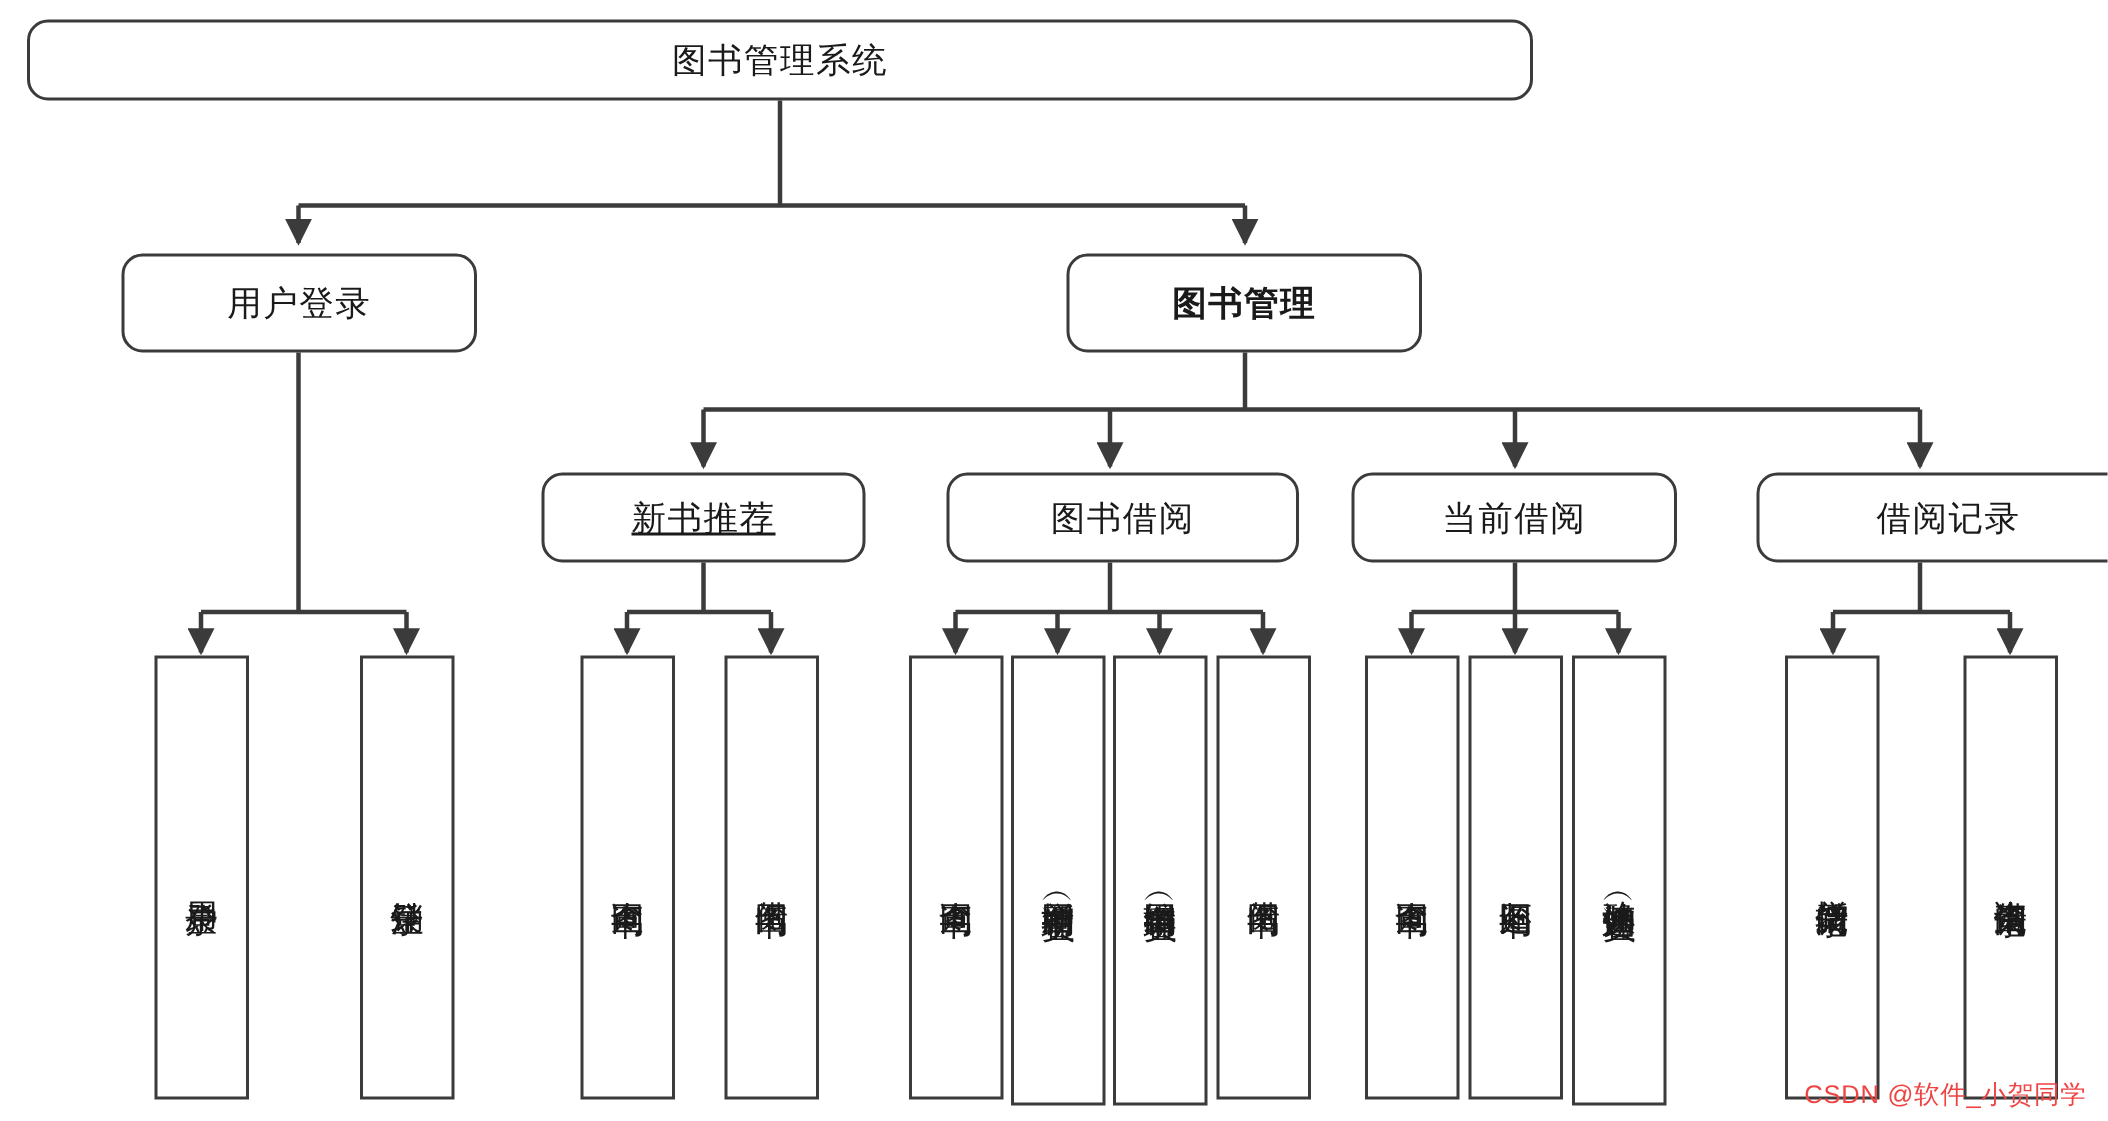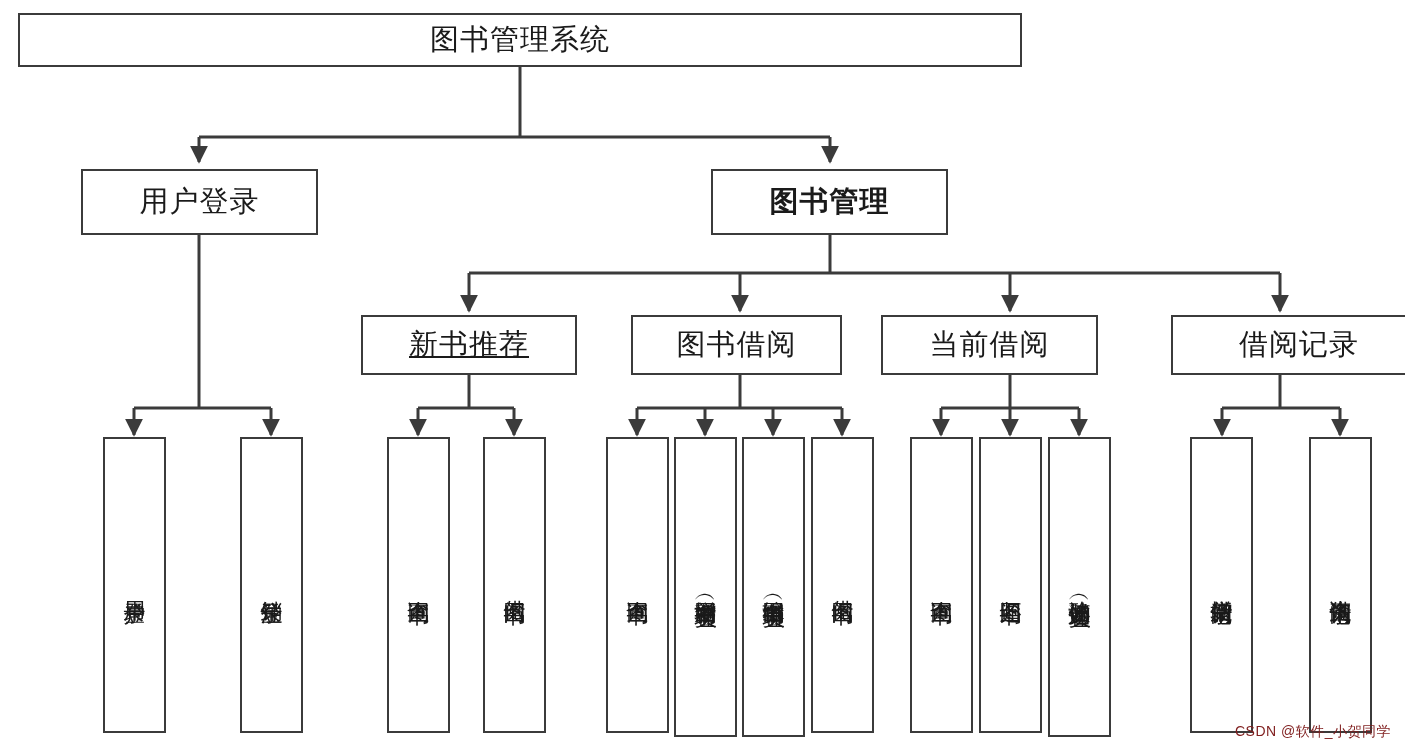--- a/index.html
+++ b/index.html
@@ -16,22 +16,23 @@
     position:absolute;
     box-sizing:border-box;
     border:2px solid #3b3b3b;
     background:#ffffff;
     display:flex;
     align-items:center;
     justify-content:center;
     color:#1a1a1a;
   }
   .node.horiz{
-    font-size:29px;
+    font-size:23px;
     letter-spacing:1px;
+    border-radius:14px;
   }
   .node.vert{
     writing-mode:vertical-rl;
     text-orientation:upright;
     font-size:22px;
     line-height:1.08;
     letter-spacing:1px;
     padding:4px 0;
   }
   .node.vert .lbl{
@@ -43,22 +44,22 @@
 
   svg.edges{
     position:absolute;left:0;top:0;
     width:1405px;height:747px;
     pointer-events:none;
   }
 
   .watermark{
     position:absolute;
     right:14px;bottom:6px;
-    font-size:14px;
-    color:#7f1d1d;
+    font-size:17px;
+    color:#ef4444;
     letter-spacing:.5px;
     white-space:nowrap;
   }
 </style>
 </head>
 <body>
 
 <div id="diagram">
 
   <svg class="edges" viewBox="0 0 1405 747">
@@ -118,24 +119,24 @@
   <div class="node horiz" style="left:81px;top:169px;width:237px;height:66px;">
     <span class="lbl">用户登录</span>
   </div>
   <div class="node horiz" style="left:711px;top:169px;width:237px;height:66px;font-weight:bold;">
     <span class="lbl">图书管理</span>
   </div>
 
   <div class="node horiz" style="left:361px;top:315px;width:216px;height:60px;text-decoration:underline;">
     <span class="lbl">新书推荐</span>
   </div>
-  <div class="node horiz" style="left:631px;top:315px;width:211px;height:60px;">
+  <div class="node horiz" style="left:631px;top:315px;width:235px;height:60px;">
     <span class="lbl">图书借阅</span>
   </div>
-  <div class="node horiz" style="left:881px;top:315px;width:217px;height:60px;font-family:Liberation Mono, monospace;">
+  <div class="node horiz" style="left:901px;top:315px;width:217px;height:60px;font-family:Liberation Mono, monospace;">
     <span class="lbl">当前借阅</span>
   </div>
   <div class="node horiz" style="left:1171px;top:315px;width:256px;height:60px;text-align:center;">
     <span class="lbl">借阅记录</span>
   </div>
 
   <div class="node vert" style="left:103px;top:437px;width:63px;height:296px;">
     <span class="lbl">用户登录</span>
   </div>
   <div class="node vert" style="left:240px;top:437px;width:63px;height:296px;">

